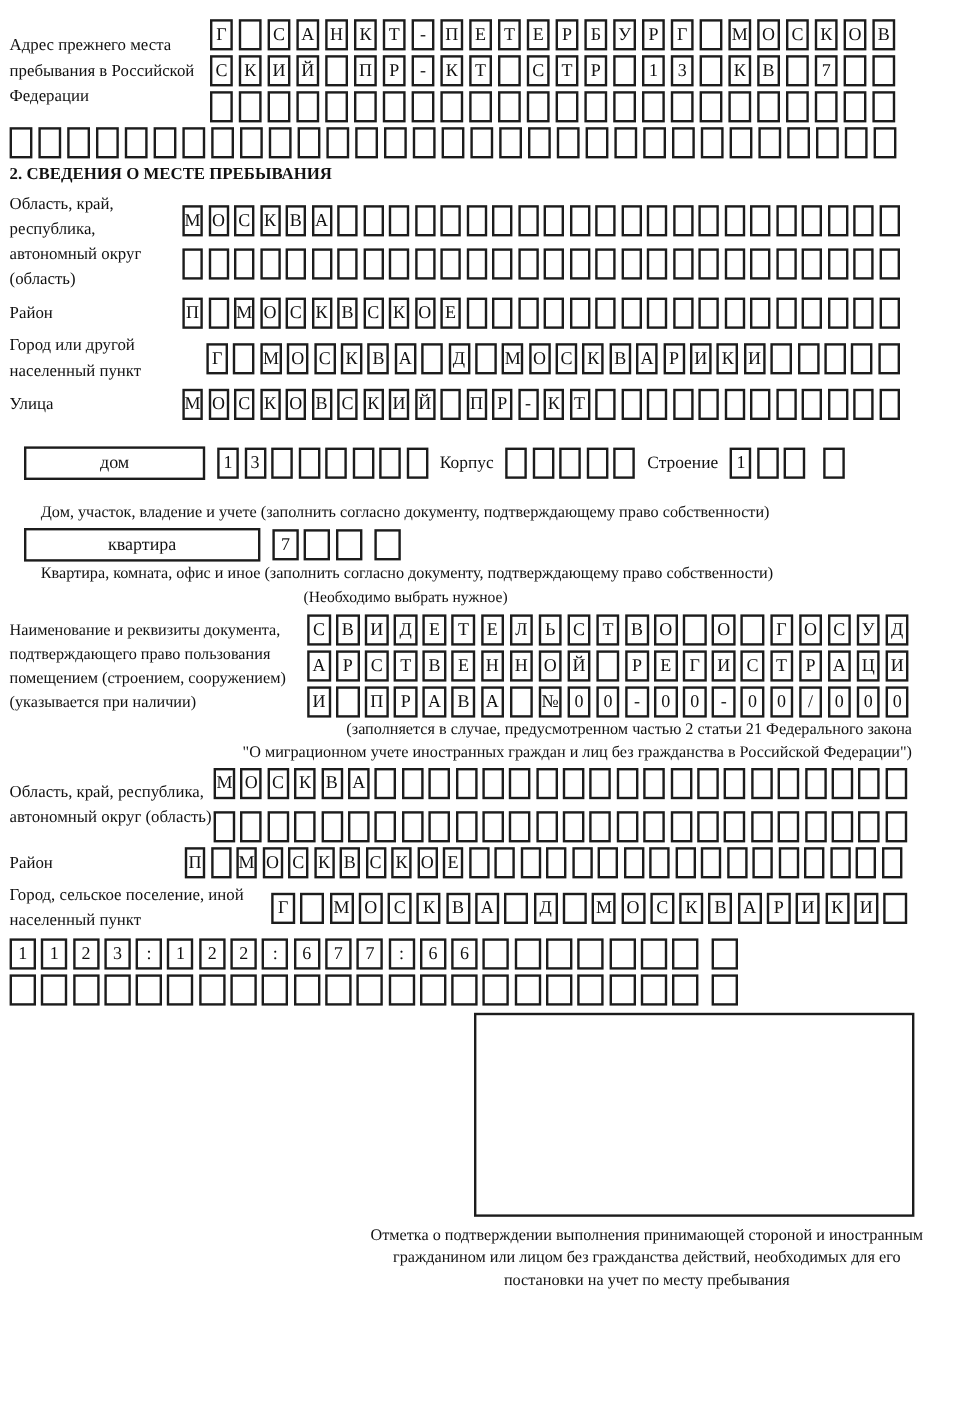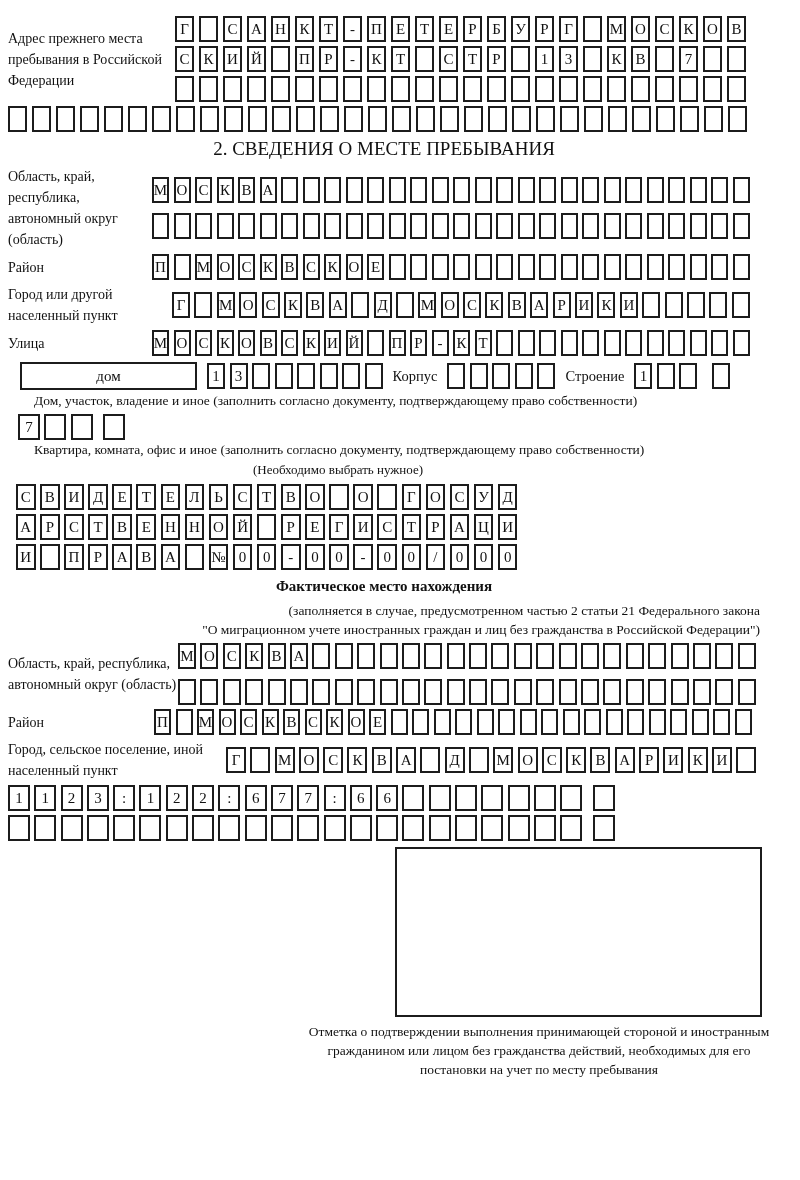--- a/index.html
+++ b/index.html
@@ -30,34 +30,34 @@
   .c23 { gap:4.3px; } .c23 .cell { width:22px; }
   .c23 .cell:last-child { margin-left:6px; }
   .small { gap:4.5px; } .small .cell { width:18px; }
   .str4 .cell:last-child { margin-left:10px; }
 
   .stack4 > * + * { margin-top:4px; }
   .stack10 > * + * { margin-top:10px; }
 
   .note { font-size:13px; text-align:center; margin-top:3px; }
   .note-left { font-size:13.5px; margin:2px 0 4px 26px; }
-  .sect-title { text-align:center; font-weight:normal; font-size:19px; margin:6px 0 6px; }
+  .sect-title { font-weight:bold; font-size:14px; margin:6px 0 6px; }
 
   .w167{width:167px;} .w144{width:144px;} .w164{width:164px;} .w240{width:240px; line-height:20px; font-size:13.5px;}
   .w170{width:170px;} .w146{width:146px;} .w218{width:218px;}
 
   .mt4{margin-top:4px;} .mt6{margin-top:6px;}
 
   .wide-box {
     flex:none; height:28px; border:2px solid #1c1c1c;
     display:flex; align-items:center; justify-content:center; font-size:15px;
   }
-  .dom-box { width:177px; margin-left:12px; }
+  .dom-box { width:151px; margin-left:12px; }
   .kv-box { width:197px; margin-left:12px; }
-  .inline-lbl { margin:1px 10px; line-height:28px; font-size:14.5px; }
+  .inline-lbl { margin:17px 10px; line-height:28px; font-size:14.5px; }
   .domrow { display:flex; align-items:center; margin-top:5px; }
   .domrow .cellrow { align-items:center; }
 
   .mesto-row { display:flex; align-items:center; margin-top:5px; }
   .checkbox {
     flex:none; width:21px; height:25px; border:2px solid #1c1c1c; margin:0 10px;
     display:flex; align-items:center; justify-content:center; font-size:15px;
   }
   .mesto-note { width:460px; margin-left:100px; text-align:center; font-size:13px; margin-top:3px; }
 
@@ -379,35 +379,37 @@
         <span class="cell"></span>
       </div>
     <div class="inline-lbl">Строение</div>
     <div class="cellrow small str4">
         <span class="cell">1</span>
         <span class="cell"></span>
         <span class="cell"></span>
         <span class="cell"></span>
       </div>
   </div>
-  <div class="note-left">Дом, участок, владение и иное (заполнить согласно документу, подтверждающему право собственности)</div>
+  <div class="note-left">Дом, участок, владение и учете (заполнить согласно документу, подтверждающему право собственности)</div>
 
   <div class="domrow">
+    <div class="wide-box kv-box">квартира</div>
     <div class="cellrow c23" style="margin-left:10px">
         <span class="cell">7</span>
         <span class="cell"></span>
         <span class="cell"></span>
         <span class="cell"></span>
       </div>
   </div>
   <div class="note-left">Квартира, комната, офис и иное (заполнить согласно документу, подтверждающему право собственности)</div>
 
   <div class="mesto-note">(Необходимо выбрать нужное)</div>
 
   <div class="frow mt6">
+    <div class="lbl w240">Наименование и реквизиты документа, подтверждающего право пользования помещением (строением, сооружением) (указывается при наличии)</div>
     <div class="stack4" style="margin-left:8px">
       <div class="cellrow c21">
           <span class="cell">С</span>
           <span class="cell">В</span>
           <span class="cell">И</span>
           <span class="cell">Д</span>
           <span class="cell">Е</span>
           <span class="cell">Т</span>
           <span class="cell">Е</span>
           <span class="cell">Л</span>
@@ -467,21 +469,20 @@
           <span class="cell">0</span>
           <span class="cell">0</span>
           <span class="cell">/</span>
           <span class="cell">0</span>
           <span class="cell">0</span>
           <span class="cell">0</span>
         </div>
     </div>
   </div>
 
-  <div class="fact-title">Фактическое место нахождения</div>
   <div class="fact-sub">(заполняется в случае, предусмотренном частью 2 статьи 21 Федерального закона</div>
   <div class="fact-sub">"О миграционном учете иностранных граждан и лиц без гражданства в Российской Федерации")</div>
 
   <div class="frow mt4">
     <div class="lbl w170">Область, край, республика, автономный округ (область)</div>
     <div class="stack10">
       <div class="cellrow c26">
           <span class="cell">М</span>
           <span class="cell">О</span>
           <span class="cell">С</span>

